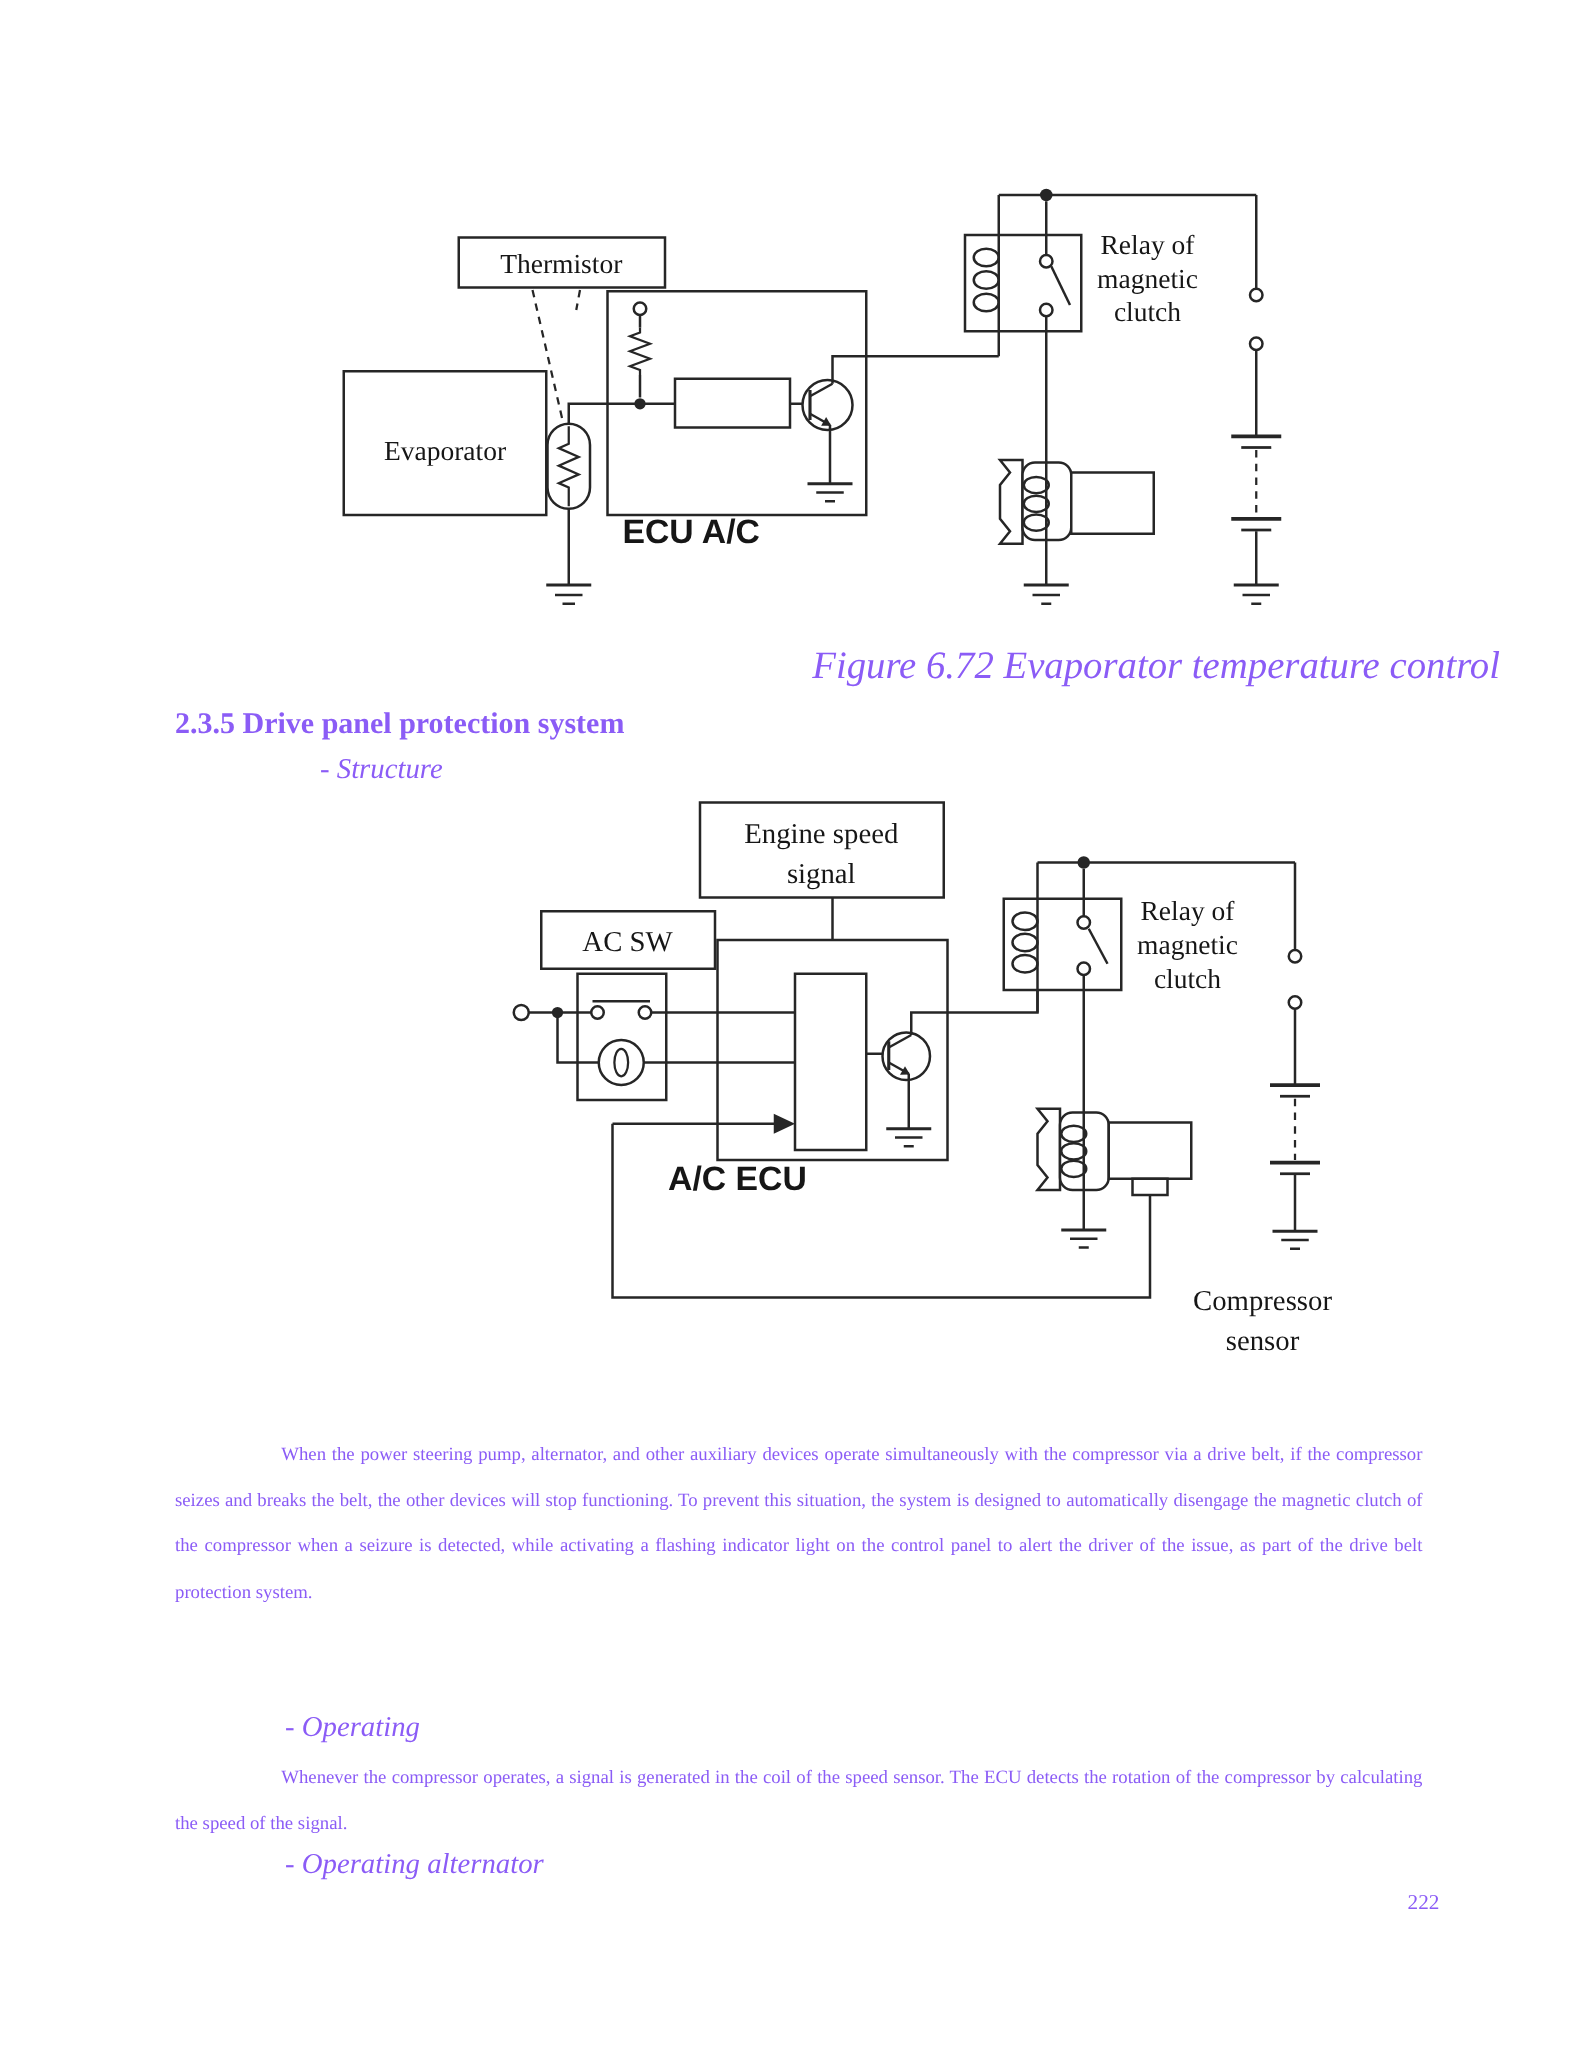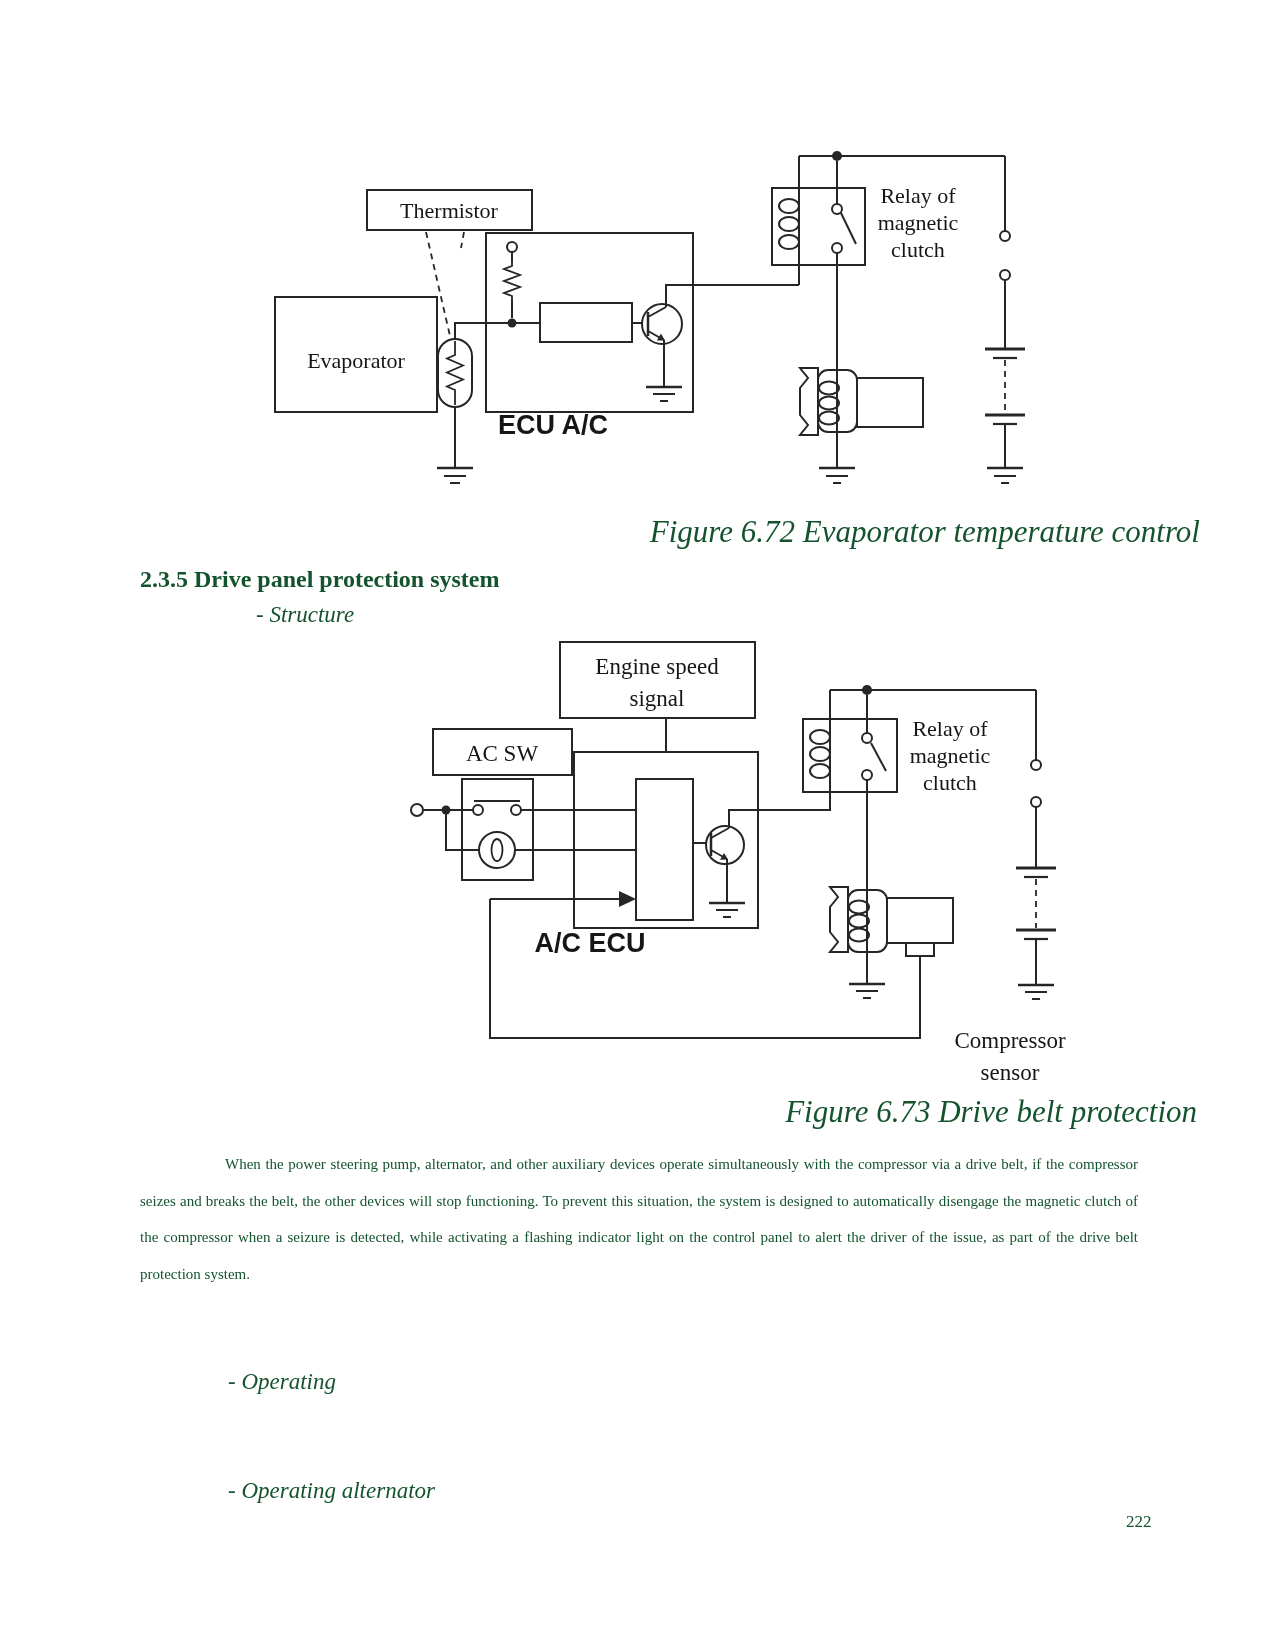--- a/index.html
+++ b/index.html
@@ -1,21 +1,21 @@
 <!DOCTYPE html>
 <html><head>
 <meta charset="utf-8">
 <style>
   html,body{margin:0;padding:0;background:#ffffff;}
   .page{
     position:relative;
     width:1275px;height:1650px;
     background:#ffffff;
     font-family:"Liberation Serif", serif;
-    color:#14532d;
+    color:#8b5cf6;
     overflow:hidden;
   }
   .abs{position:absolute;}
   .caption{font-style:italic;font-size:31px;text-align:right;width:1000px;}
   .heading{font-weight:bold;font-size:24px;}
   .subhead{font-style:italic;font-size:23px;}
   .bodytext{
     font-size:15px;line-height:36.5px;width:998px;
     text-align:justify;text-indent:85px;
   }
@@ -279,24 +279,24 @@
       <path class="wire" d="M856,991 H878"></path>
       <path class="wire" d="M863,998 H871"></path>
     </g>
 
     <g>
       <text class="lbl23" x="1010" y="1048" text-anchor="middle">Compressor</text>
       <text class="lbl23" x="1010" y="1080" text-anchor="middle">sensor</text>
     </g>
   </svg>
 
-  <div class="abs caption" style="left:197px;top:1094px">Figure 6.73 Drive belt protection</div>
 
   <div class="abs bodytext" style="left:140px;top:1146px">When the power steering pump, alternator, and other auxiliary devices operate simultaneously with the compressor via a drive belt, if the compressor seizes and breaks the belt, the other devices will stop functioning. To prevent this situation, the system is designed to automatically disengage the magnetic clutch of the compressor when a seizure is detected, while activating a flashing indicator light on the control panel to alert the driver of the issue, as part of the drive belt protection system.</div>
 
   <div class="abs subhead" style="left:228px;top:1369px">- Operating</div>
 
+  <div class="abs bodytext" style="left:140px;top:1404px">Whenever the compressor operates, a signal is generated in the coil of the speed sensor. The ECU detects the rotation of the compressor by calculating the speed of the signal.</div>
 
   <div class="abs subhead" style="left:228px;top:1478px">- Operating alternator</div>
 
   <div class="abs pagenum" style="left:1126px;top:1512px">222</div>
 
 </div>
 
 </body></html>

